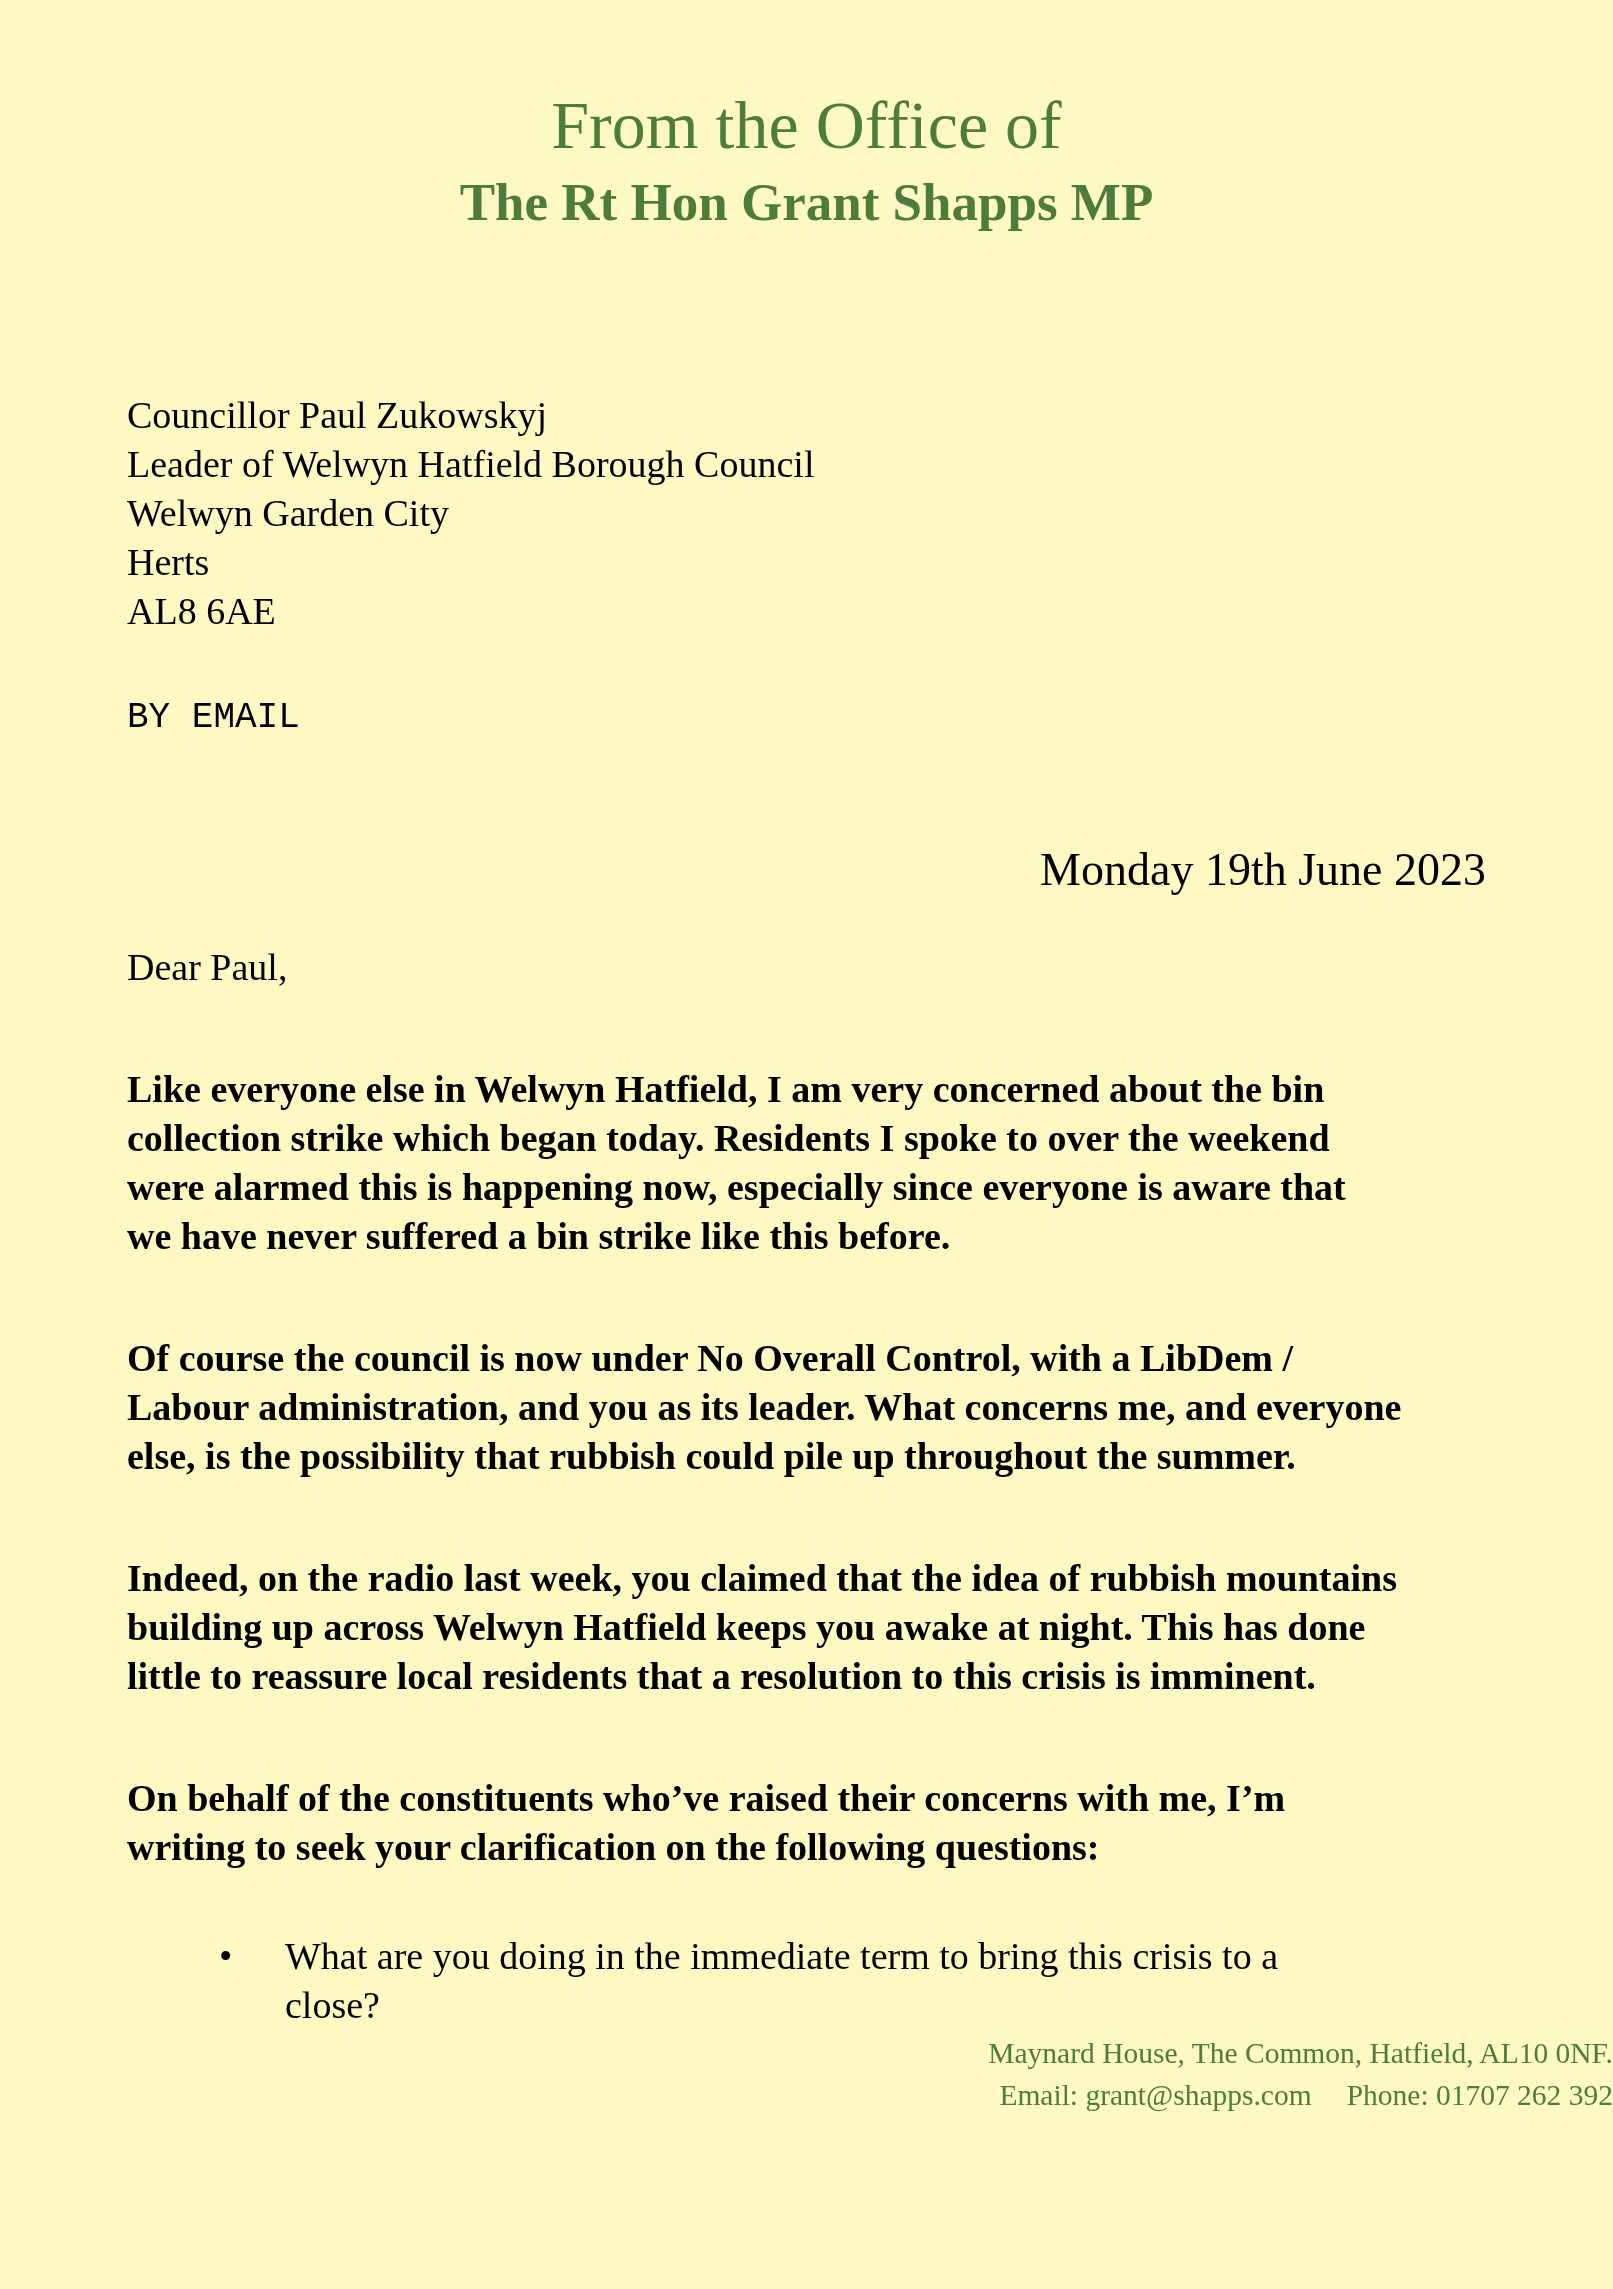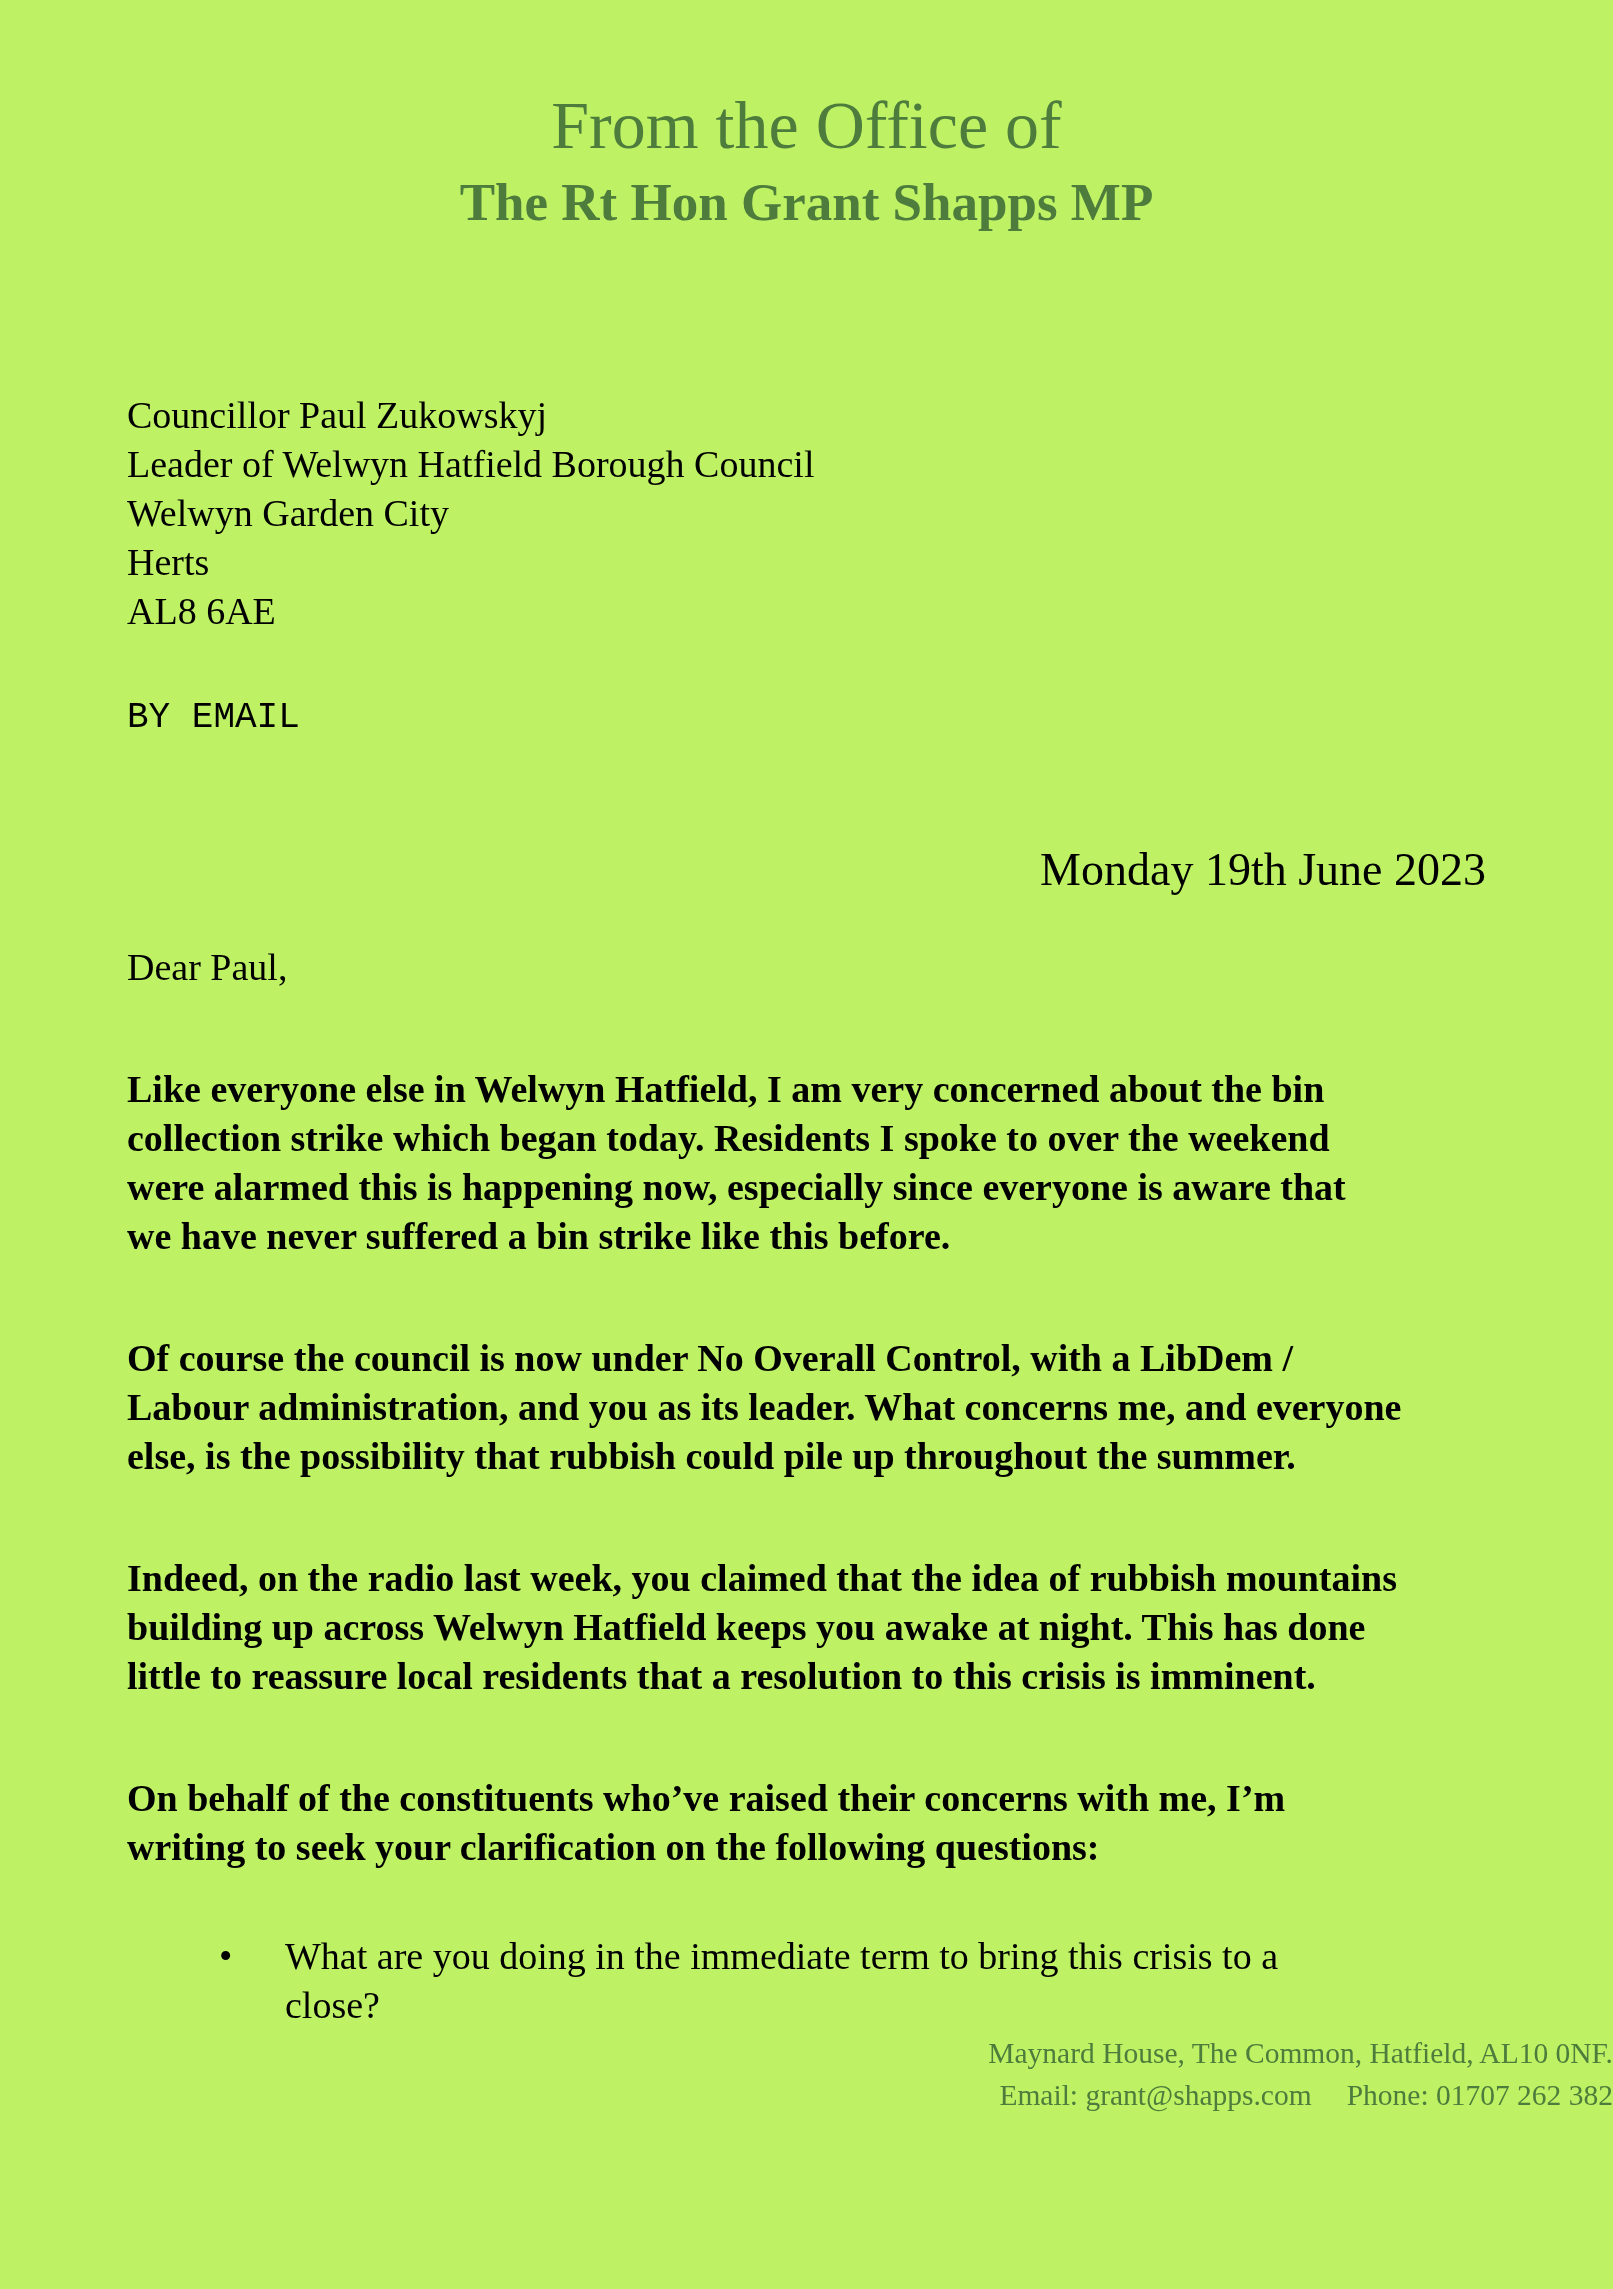--- a/index.html
+++ b/index.html
@@ -4,21 +4,21 @@
 <style>
   html, body {
     margin: 0;
     padding: 0;
     background: #ffffff;
   }
   .page {
     position: relative;
     width: 1613px;
     height: 2290px;
-    background: #bef264;
+    background: #fef9c3;
     font-family: "Liberation Serif", serif;
     color: #000000;
     overflow: hidden;
     box-sizing: border-box;
   }
   .content {
     padding: 81px 127px 0 127px;
   }
   
   .letterhead {
@@ -144,17 +144,17 @@
     <ul class="bullet-list">
       <li>What are you doing in the immediate term to bring this crisis to a
 close?</li>
     </ul>
 
   </div>
 
   <div class="page-footer">
     <div>Maynard House, The Common, Hatfield, AL10 0NF.</div>
     <div>
-      <span>Email: grant@shapps.com</span><span class="footer-phone">Phone: 01707 262 382</span>
+      <span>Email: grant@shapps.com</span><span class="footer-phone">Phone: 01707 262 392</span>
     </div>
   </div>
 </div>
 
 
 </body></html>

